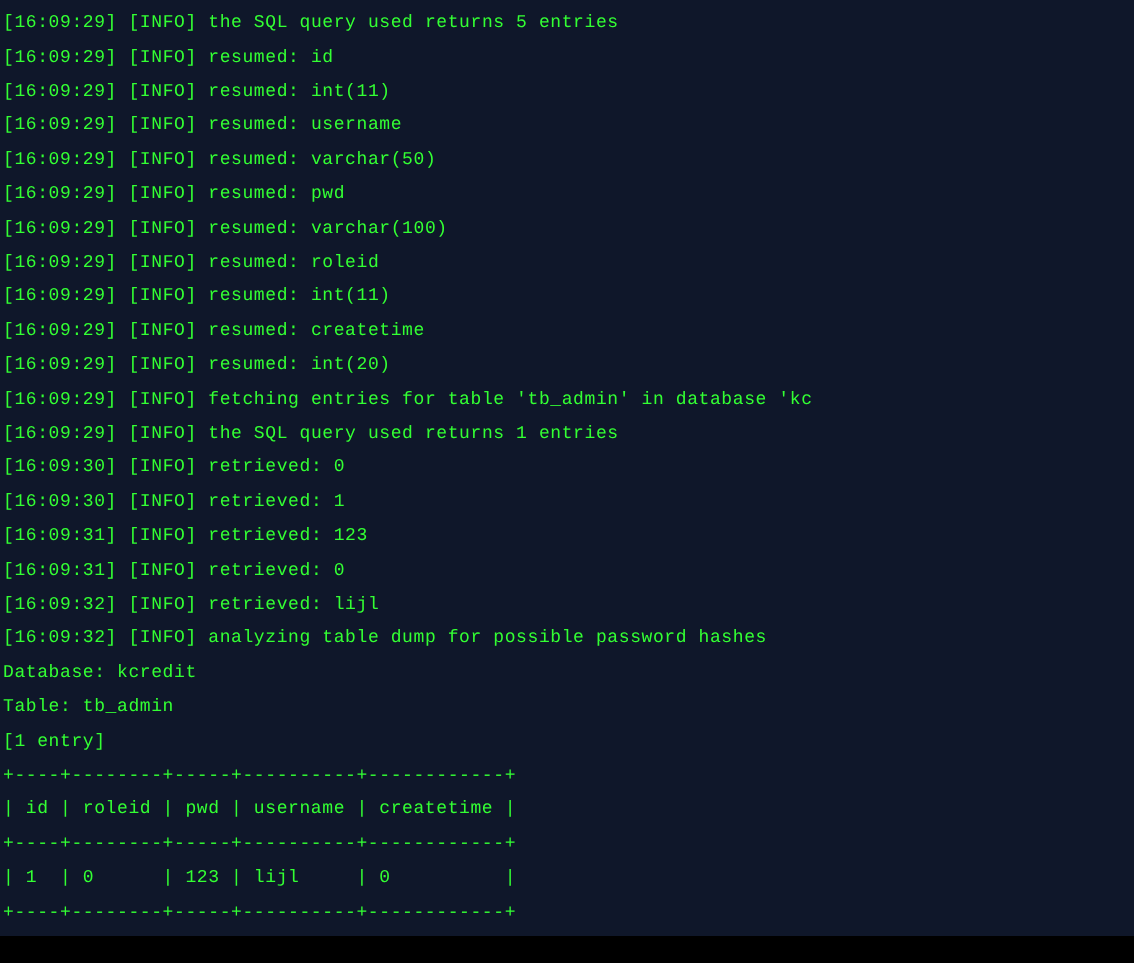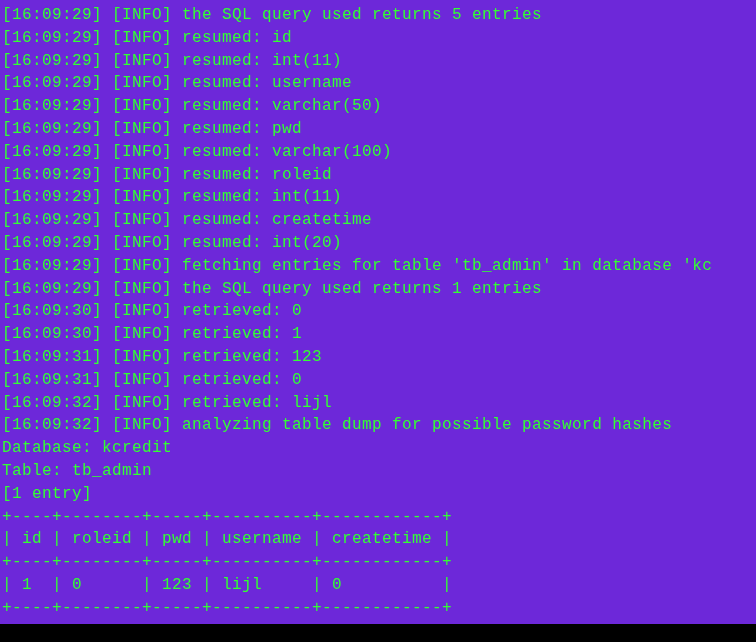--- a/index.html
+++ b/index.html
@@ -5,24 +5,24 @@
   html, body {
     margin: 0;
     padding: 0;
     background: #000000;
     width: 756px;
     height: 642px;
     overflow: hidden;
   }
   .terminal {
     font-family: Menlo, Monaco, Consolas, "Courier New", monospace;
-    font-size: 16px;
+    font-size: 12px;
     line-height: 22.8px;
     color: #33ff33;
-    background: #6d28d9;
+    background: #0f172a;
     padding: 4px 2px;
     white-space: pre;
     letter-spacing: 0.4px;
   }
   .row {
     display: block;
   }
 </style>
 </head>
 <body>

